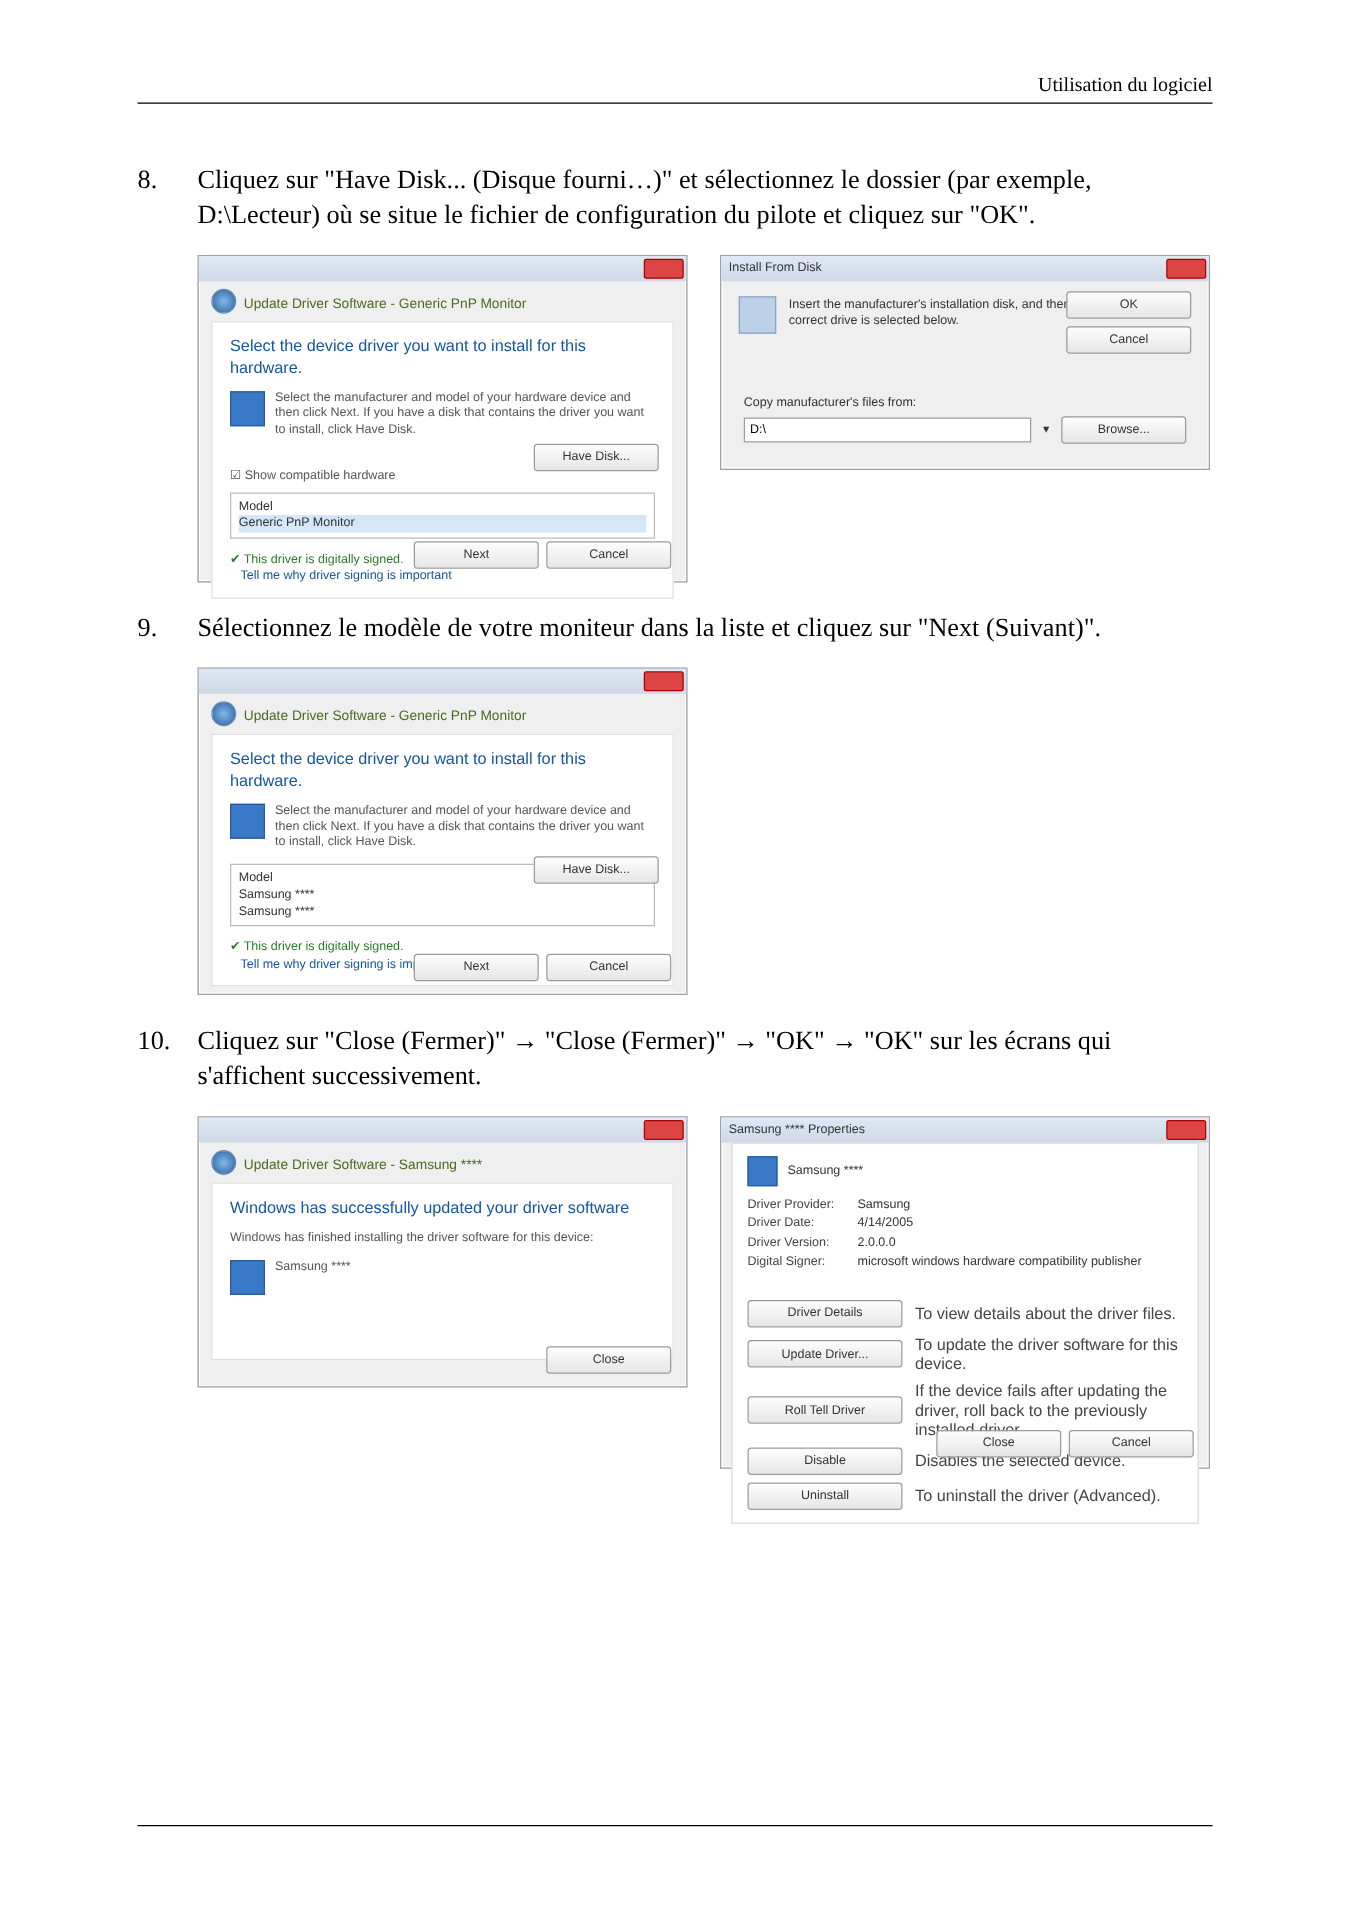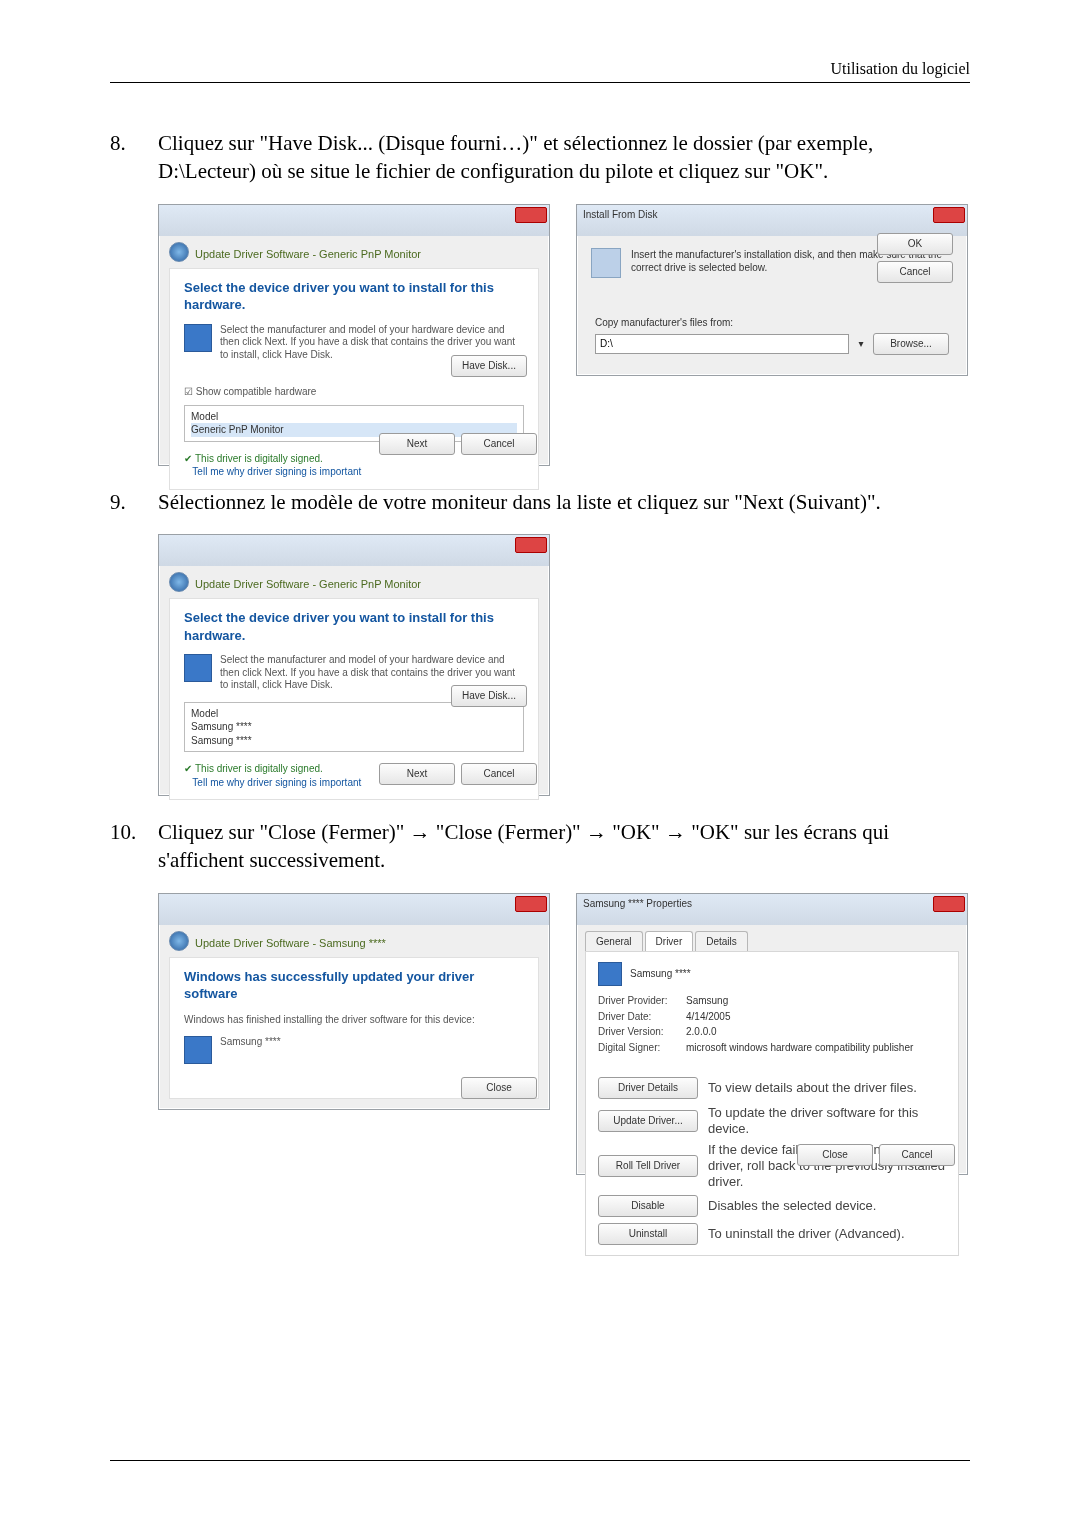--- a/index.html
+++ b/index.html
@@ -10,31 +10,31 @@
   .page-num{position:absolute;left:0;right:0;bottom:30px;text-align:center;font-size:20px}
   ol.main{list-style:none;margin:0;padding:0;font-size:21px;line-height:1.35}
   ol.main>li{display:flex;margin-bottom:22px}
   ol.main>li>.num{width:48px;flex:0 0 48px}
   ol.main>li>.body{flex:1}
   .figs{display:flex;gap:26px;margin-top:18px;margin-bottom:0}
   .figs.single{gap:0}
 
   
   .dlg{background:#efefef;border:1px solid #9aa0a6;box-shadow:0 0 0 1px #fff inset;font-family:"Segoe UI",Tahoma,sans-serif;font-size:11px;color:#333;position:relative}
-  .dlg .titlebar{height:31px;background:linear-gradient(#dfe9f5,#cfd9e5);position:relative}
+  .dlg .titlebar{height:20px;background:linear-gradient(#dfe9f5,#cfd9e5);position:relative}
   .dlg .closex{position:absolute;top:2px;right:2px;width:30px;height:14px;background:#d44;border:1px solid #a00;border-radius:2px}
   .dlg .crumb{display:flex;align-items:flex-end;gap:6px;padding:6px 10px;color:#4b6a1f;font-size:11px}
   .dlg .crumb .back{width:18px;height:18px;border-radius:50%;background:radial-gradient(#7fb8e8,#2a5f9e);border:1px solid #6a8bb0}
   .dlg .inner{background:#fff;margin:0 10px 42px 10px;border:1px solid #e0e0e0;padding:10px 14px}
-  .dlg h4{margin:0 0 10px 0;font-weight:bold;color:#1456a0;font-size:13px}
+  .dlg h4{margin:0 0 10px 0;font-weight:normal;color:#1456a0;font-size:13px}
   .dlg .hint{display:flex;gap:8px;font-size:10px;color:#555;line-height:1.25;margin-bottom:10px}
   .dlg .hint .ic{width:26px;height:26px;background:#3a78c8;border:1px solid #2a5a9a;flex:0 0 26px}
   .dlg .btnrow{position:absolute;right:12px;bottom:10px;display:flex;gap:6px}
   .dlg .btnrow2{position:absolute;right:12px;bottom:8px;display:flex;gap:6px}
-  .wbtn{min-width:58px;height:20px;background:linear-gradient(#fdfdfd,#e6e6e6);border:1px solid #9b9b9b;border-radius:3px;font-size:10px;display:flex;align-items:center;justify-content:center;padding:0 8px;color:#333}
+  .wbtn{min-width:58px;height:20px;background:linear-gradient(#fdfdfd,#e6e6e6);border:1px solid #9b9b9b;border-radius:3px;font-size:10px;display:flex;align-items:center;justify-content:center;padding:0 20px;color:#333}
   .listbox{border:1px solid #bcbcbc;background:#fff;padding:4px 6px;font-size:10px;margin-top:6px}
   .chk{font-size:10px;color:#555;margin-top:24px}
   .signed{font-size:10px;color:#2a7a2a;margin-top:10px}
   .signed a{color:#1456a0;text-decoration:none}
   .havebtn{position:absolute;right:22px;bottom:88px}
 
   
   .dlg.small{height:170px}
   .dlg.small .body{padding:12px 14px;display:flex;gap:10px}
   .dlg.small .floppy{width:28px;height:28px;background:#bcd0e8;border:1px solid #89a5c2}
@@ -203,25 +203,20 @@
             <div class="btnrow">
               <div class="wbtn">Close</div>
             </div>
           </div>
 
           <div class="dlg props w-props">
             <div class="titlebar">
               <span style="position:absolute;left:6px;top:3px;font-size:10px;color:#333">Samsung **** Properties</span>
               <span class="closex"></span>
             </div>
-            <div class="tabs">
-              <div class="tab">General</div>
-              <div class="tab active">Driver</div>
-              <div class="tab">Details</div>
-            </div>
             <div class="pbody">
               <div class="devrow">
                 <span class="ic" style="width:22px;height:22px;background:#3a78c8;border:1px solid #2a5a9a;display:inline-block"></span>
                 <span>Samsung ****</span>
               </div>
               <div id="kv-host">
                   <div class="kv">
                     <span class="k">Driver Provider:</span>
                     <span>Samsung</span>
                   </div>

